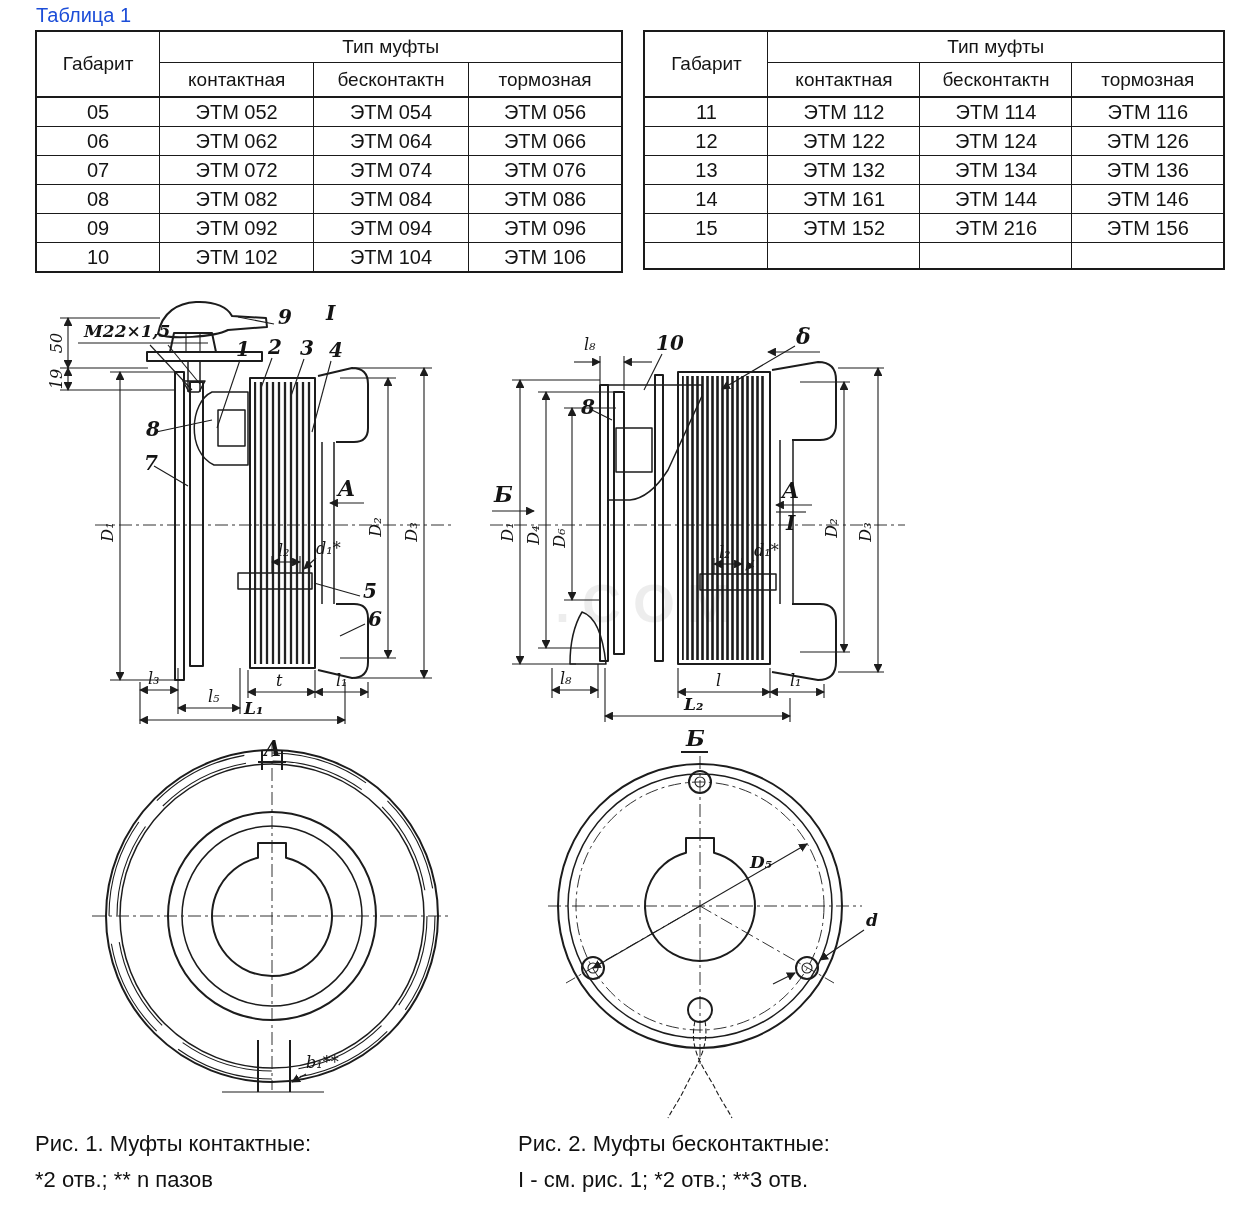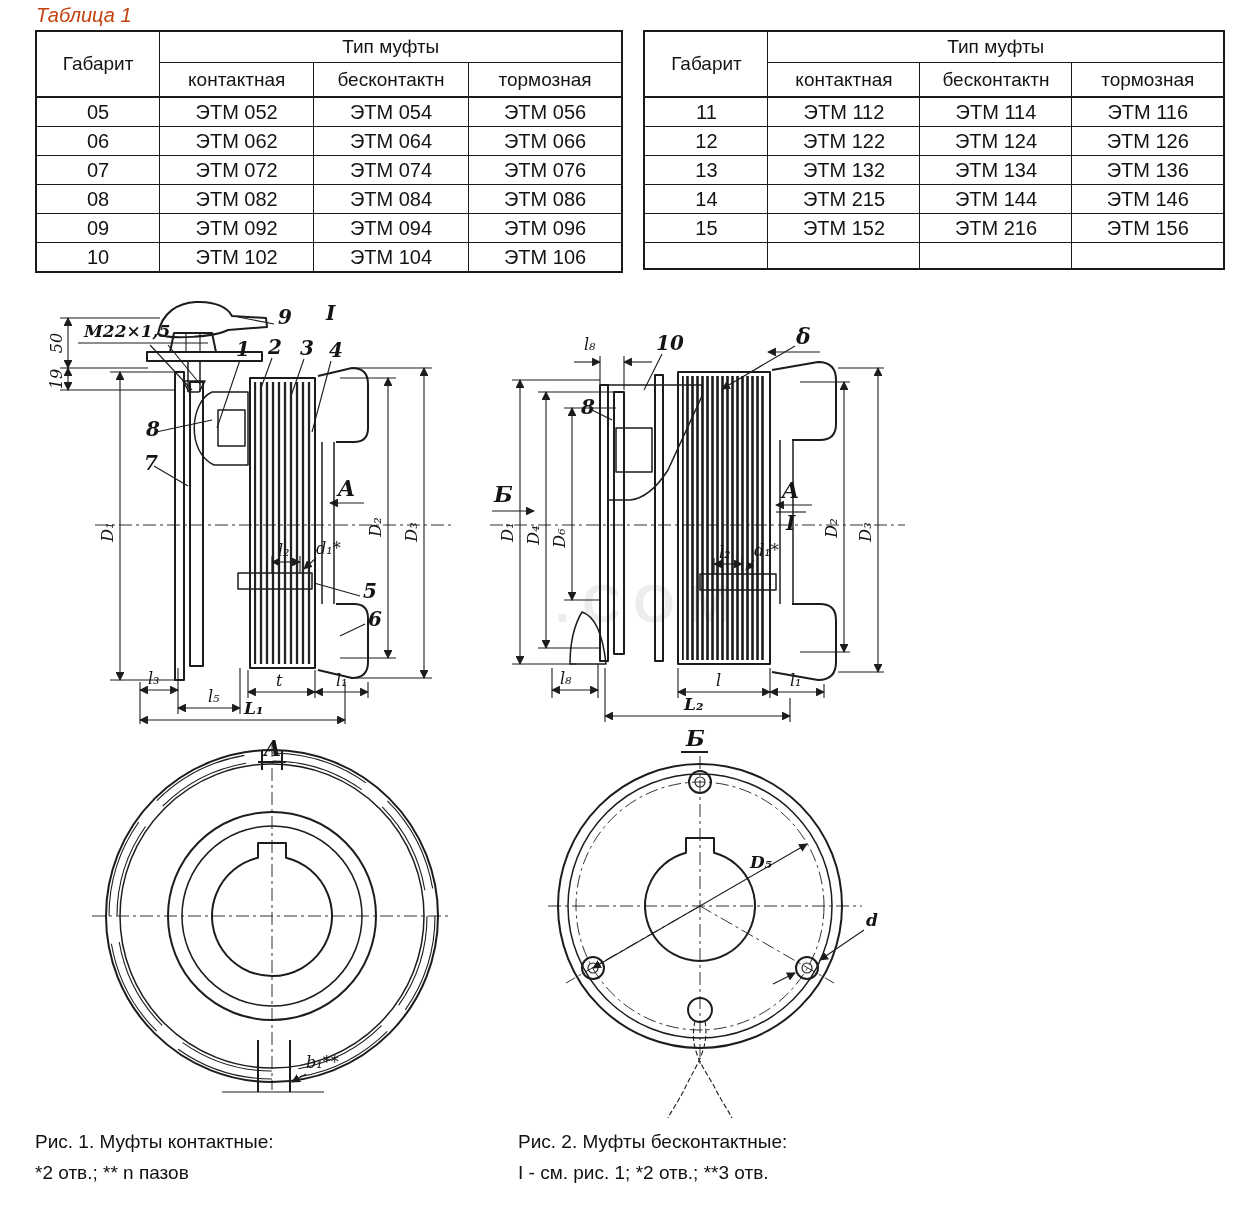--- a/index.html
+++ b/index.html
@@ -1,18 +1,18 @@
 <!DOCTYPE html>
 <html><head>
 <meta charset="utf-8">
 <style>
   html,body{margin:0;padding:0;background:#ffffff;}
   #page{position:relative;width:1253px;height:1214px;background:#ffffff;overflow:hidden;
         font-family:"Liberation Sans",sans-serif;color:#161616;}
-  #tbl-title{position:absolute;left:36px;top:4px;font-size:20px;color:#c2410c;font-style:italic;}
+  #tbl-title{position:absolute;left:36px;top:4px;font-size:20px;color:#1d4ed8;}
   #tables{position:absolute;left:35px;top:30px;width:1190px;display:flex;gap:20px;}
   table.gtable{border-collapse:collapse;border:2.6px solid #1a1a1a;table-layout:fixed;
         height:240px;font-size:20px;color:#141414;}
   table.t-left{width:593px;}
   table.t-right{width:586px;}
   .gtable th,.gtable td{border:1.6px solid #1a1a1a;text-align:center;padding:0 2px;
         font-weight:normal;overflow:hidden;white-space:nowrap;}
   .gtable tr.h1 th{height:30px;font-size:19px;}
   .gtable tr.h2 th{height:33px;font-size:19px;border-bottom:2.6px solid #1a1a1a;margin-top:24px;}
   .gtable th.gab{border-bottom:2.6px solid #1a1a1a;}
@@ -24,21 +24,21 @@
   .dimtxtB{font:italic 17px "DejaVu Serif",serif;fill:#141414;font-weight:bold;}
   .parttxt{font:italic bold 20px "DejaVu Serif",serif;fill:#141414;}
   .viewtxt{font:italic bold 22px "DejaVu Serif",serif;fill:#141414;}
   .s2{stroke:#1c1c1c;stroke-width:2;fill:none;stroke-linejoin:round;}
   .s15{stroke:#1c1c1c;stroke-width:1.5;fill:none;stroke-linejoin:round;}
   .s1{stroke:#1c1c1c;stroke-width:1.1;fill:none;}
   .dim{stroke:#1c1c1c;stroke-width:1.1;fill:none;}
   .cl{stroke:#1c1c1c;stroke-width:0.9;stroke-dasharray:13 4 3 4;fill:none;}
   .wm{position:absolute;left:555px;top:572px;font-size:54px;font-weight:bold;
       letter-spacing:12px;color:rgba(0,0,0,0.07);}
-  .cap{position:absolute;top:1126px;font-size:19px;line-height:1.65;color:#111;}
+  .cap{position:absolute;top:1126px;font-size:22px;line-height:1.65;color:#111;}
   #cap1{left:35px;}
   #cap2{left:518px;}
 </style>
 </head>
 <body>
 
 <div id="page">
 
   <div id="tbl-title">Таблица 1</div>
 
@@ -118,21 +118,21 @@
         <td>ЭТМ 126</td>
       </tr>
       <tr class="dr">
         <td>13</td>
         <td>ЭТМ 132</td>
         <td>ЭТМ 134</td>
         <td>ЭТМ 136</td>
       </tr>
       <tr class="dr">
         <td>14</td>
-        <td>ЭТМ 215</td>
+        <td>ЭТМ 161</td>
         <td>ЭТМ 144</td>
         <td>ЭТМ 146</td>
       </tr>
       <tr class="dr">
         <td>15</td>
         <td>ЭТМ 152</td>
         <td>ЭТМ 216</td>
         <td>ЭТМ 156</td>
       </tr>
       <tr class="filler">

